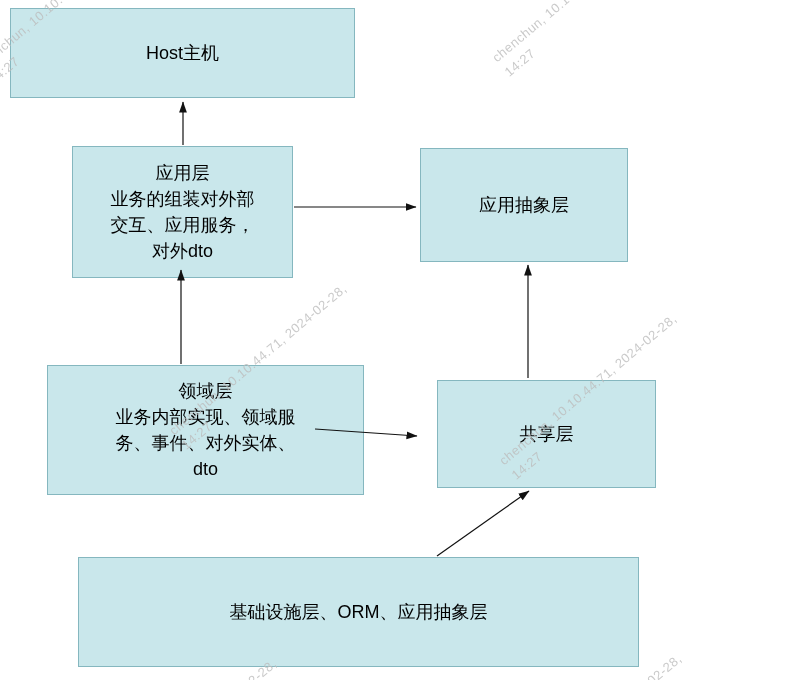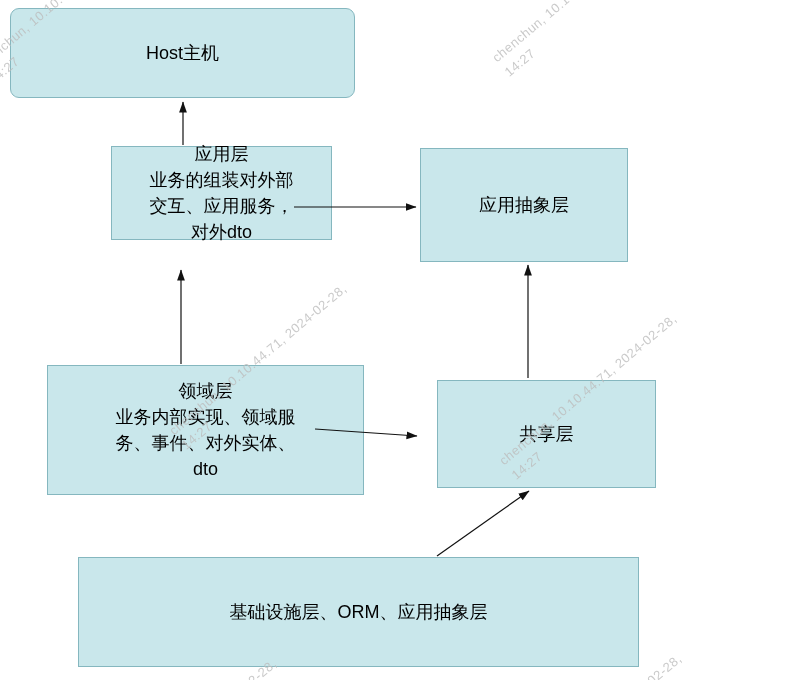--- a/index.html
+++ b/index.html
@@ -8,22 +8,22 @@
     font-family:"Liberation Sans","DejaVu Sans",sans-serif;color:#000;
   }
   .node{
     position:absolute;box-sizing:border-box;
     background:#c9e7eb;border:1px solid #85b7bf;
     display:flex;align-items:center;justify-content:center;
     text-align:center;font-size:18px;line-height:1.45;
     z-index:2;
   }
   .node span{white-space:pre-line;display:block;padding:0 4px;}
-  .n-host{left:10px;top:8px;width:345px;height:90px;border-radius:9px;}
-  .n-app{left:72px;top:146px;width:221px;height:94px;margin-left:39px;}
+  .n-host{left:10px;top:8px;width:345px;height:90px;}
+  .n-app{left:72px;top:146px;width:221px;height:132px;}
   .n-abstract{left:420px;top:148px;width:208px;height:114px;}
   .n-domain{left:47px;top:365px;width:317px;height:130px;}
   .n-shared{left:421px;top:380px;width:219px;height:108px;margin-left:16px;}
   .n-infra{left:78px;top:557px;width:561px;height:110px;}
   svg.arrows{position:absolute;left:0;top:0;z-index:4;pointer-events:none;}
   .watermark{
     position:absolute;z-index:8;pointer-events:none;
     color:#bdbdbd;opacity:.8;font-size:13px;line-height:19px;
     white-space:nowrap;letter-spacing:.5px;
     transform:rotate(-40deg);transform-origin:0 0;

